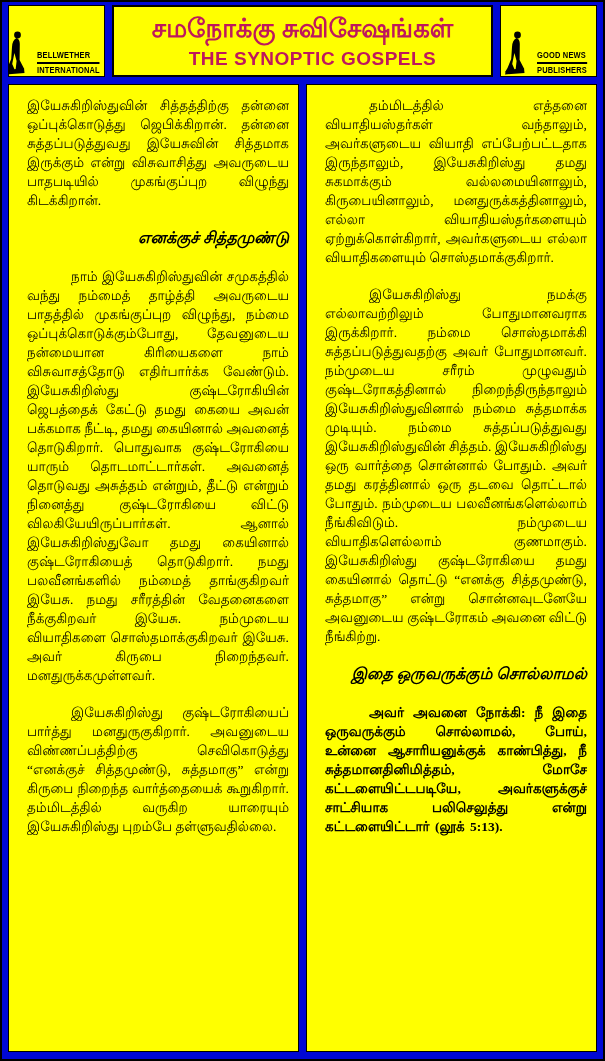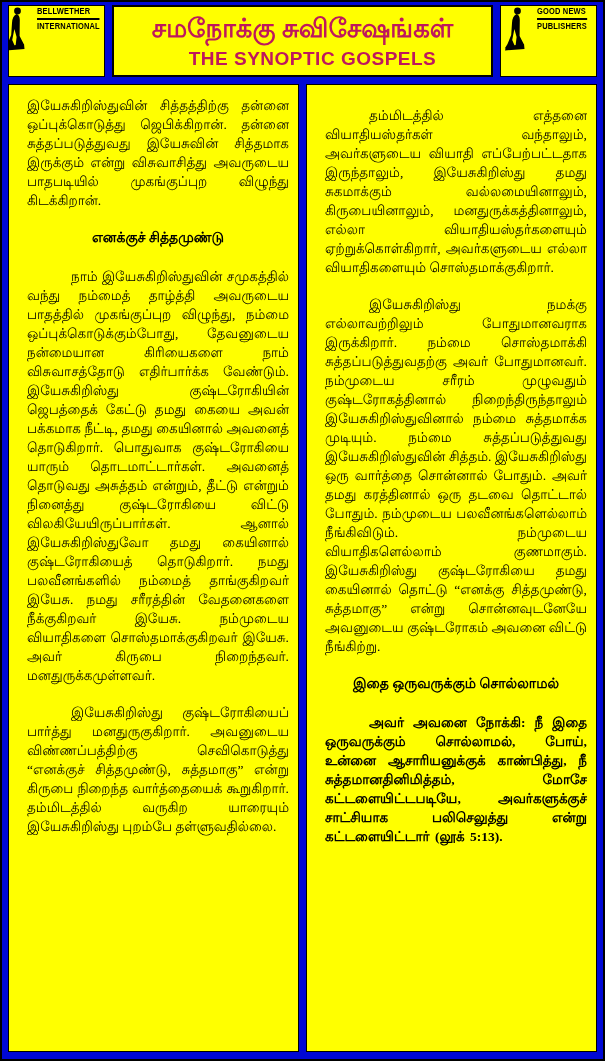--- a/index.html
+++ b/index.html
@@ -15,21 +15,21 @@
     border:2px solid #000000;           
     padding:3px 6px 7px 6px;
     display:flex;flex-direction:column;gap:7px;
     overflow:hidden;
   }
   
   .header{display:flex;gap:7px;height:72px;flex:0 0 auto;}
   .logo-box{
     box-sizing:border-box;flex:0 0 97px;
     background:#ffff00;border:1px solid #000000;
-    display:flex;align-items:flex-start;justify-content:center;gap:11px;
+    display:flex;align-items:flex-end;justify-content:center;gap:11px;
     overflow:hidden;
   }
   .logo-figure svg{display:block;}
   .logo-lines{
     display:flex;flex-direction:column;
     font-family:"Liberation Sans","DejaVu Sans",sans-serif;
     font-weight:800;font-size:8.5px;line-height:11px;color:#000;
     transform:scaleX(0.88);transform-origin:left center;
     letter-spacing:0.2px;white-space:nowrap;
   }
@@ -53,25 +53,25 @@
   .main{flex:1;display:flex;gap:7px;min-height:0;}
   .column{
     box-sizing:border-box;flex:1;
     background:#ffff00;border:1px solid #000000;
     padding:11px 9px 8px 18px;
     color:#000;overflow:hidden;
     font-size:13.5px;line-height:19px;
     text-align:justify;
   }
   .column p{margin:0 0 18px 0;}
-  .column p.indent{text-indent:44px;margin-top:10px;}
+  .column p.indent{text-indent:44px;}
   .column p.quote{font-weight:700;text-indent:44px;word-spacing:2px;}
   .column h2{
-    font-size:14px;line-height:19px;font-weight:700;
-    margin:4px 0 20px 0;text-align:center;text-indent:0;
+    font-size:16px;line-height:19px;font-weight:700;
+    margin:4px 0 20px 0;text-align:right;text-indent:0;font-style:italic;
   }
   .column p:last-child{margin-bottom:0;}
 </style>
 </head>
 <body>
 
 <div class="page">
 
   <div class="header">
 

